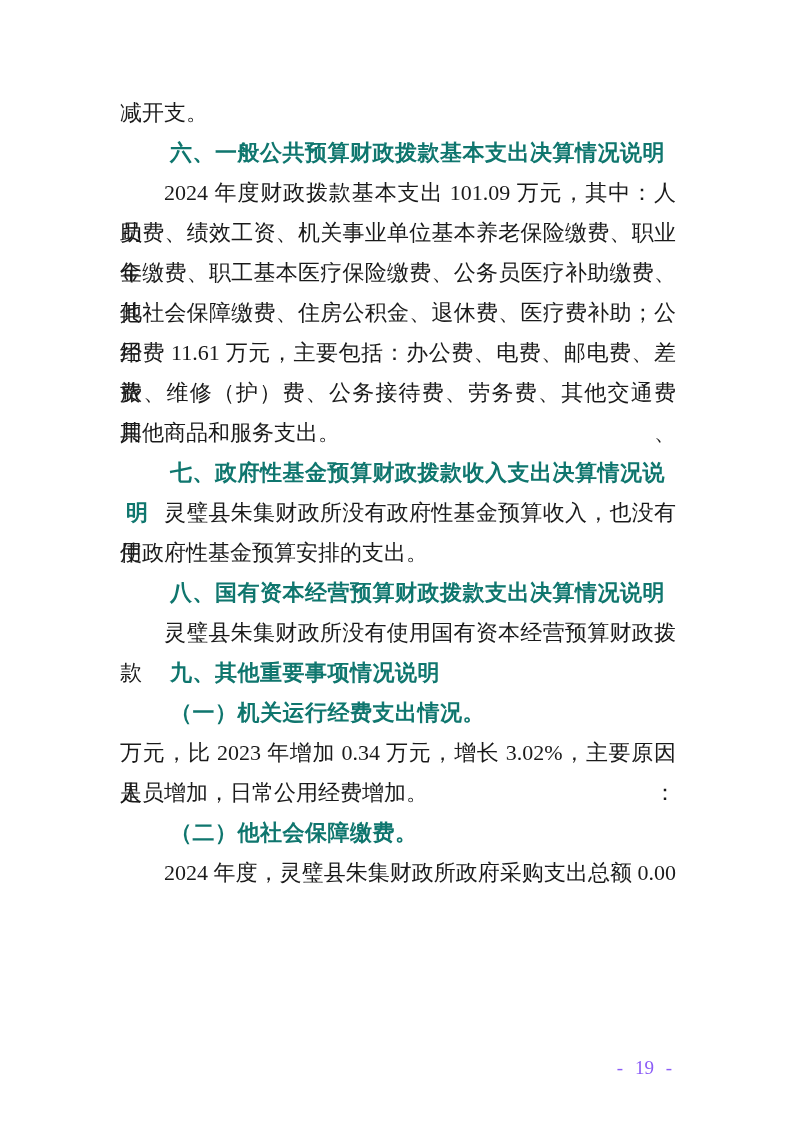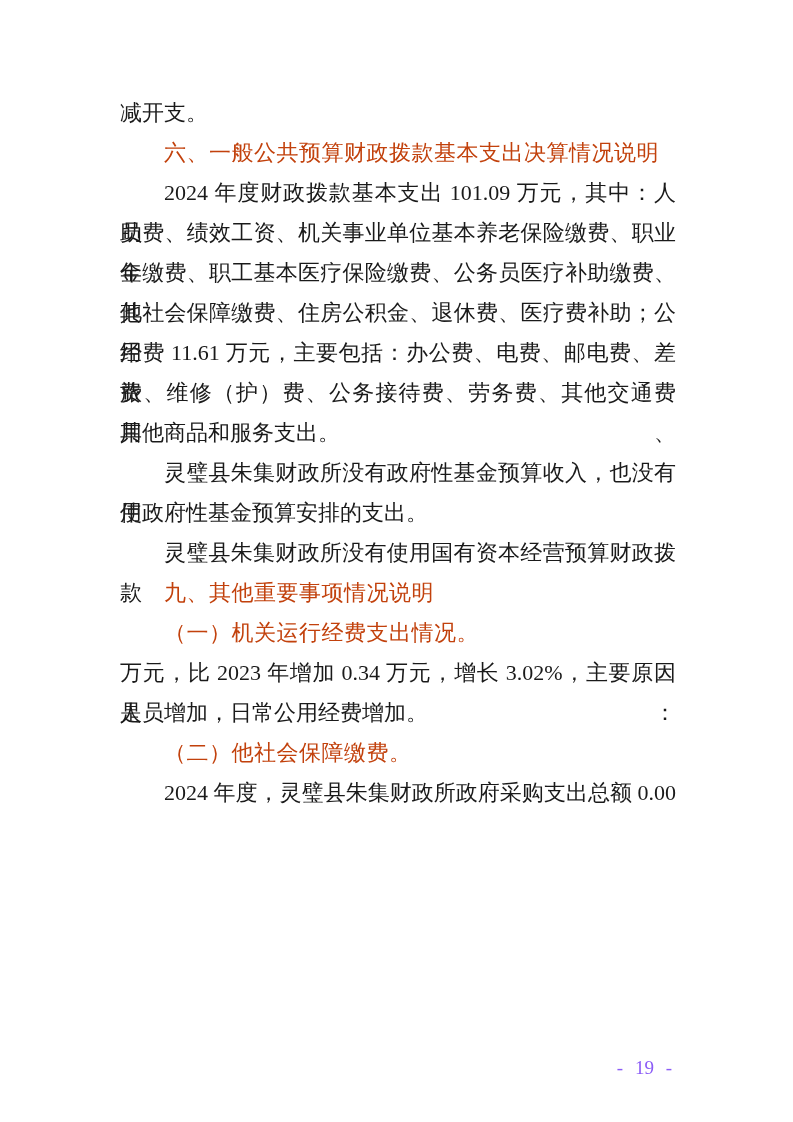--- a/index.html
+++ b/index.html
@@ -33,24 +33,25 @@
     text-align: justify;
     text-align-last: justify;
   }
   
   .para {
     text-indent: 2em;
   }
   
   .heading {
     font-family: "Liberation Sans", "DejaVu Sans", sans-serif;
-    font-weight: 400;
-    color: #c2410c;
+    font-weight: 700;
+    color: #0f766e;
     text-indent: 2em;
     letter-spacing: 0.5px;
+    margin-left: 6px;
   }
   .page-number {
     position: absolute;
     top: 1056px;
     right: 121px;
     font-size: 19px;
     line-height: 24px;
     color: #8b5cf6;
     font-family: "Liberation Serif", "DejaVu Serif", serif;
     word-spacing: 7px;
@@ -63,22 +64,24 @@
   <div class="content">
     <div class="line">减开支。</div>
     <div class="line heading">六、一般公共预算财政拨款基本支出决算情况说明</div>
     <div class="line para fill">2024 年度财政拨款基本支出 101.09 万元，其中：人员</div>
     <div class="line fill">助费、绩效工资、机关事业单位基本养老保险缴费、职业年</div>
     <div class="line fill">金缴费、职工基本医疗保险缴费、公务员医疗补助缴费、其</div>
     <div class="line fill">他社会保障缴费、住房公积金、退休费、医疗费补助；公用</div>
     <div class="line fill">经费 11.61 万元，主要包括：办公费、电费、邮电费、差旅</div>
     <div class="line fill">费、维修（护）费、公务接待费、劳务费、其他交通费用、</div>
     <div class="line">其他商品和服务支出。</div>
+    <div class="line heading">七、政府性基金预算财政拨款收入支出决算情况说明</div>
     <div class="line para fill">灵璧县朱集财政所没有政府性基金预算收入，也没有使</div>
     <div class="line">用政府性基金预算安排的支出。</div>
+    <div class="line heading">八、国有资本经营预算财政拨款支出决算情况说明</div>
     <div class="line para fill">灵璧县朱集财政所没有使用国有资本经营预算财政拨款</div>
     <div class="line heading">九、其他重要事项情况说明</div>
     <div class="line heading">（一）机关运行经费支出情况。</div>
     <div class="line fill">万元，比 2023 年增加 0.34 万元，增长 3.02%，主要原因是：</div>
     <div class="line">人员增加，日常公用经费增加。</div>
     <div class="line heading">（二）他社会保障缴费。</div>
     <div class="line para fill">2024 年度，灵璧县朱集财政所政府采购支出总额 0.00</div>
   </div>
 
   <div class="page-number">- 19 -</div>

